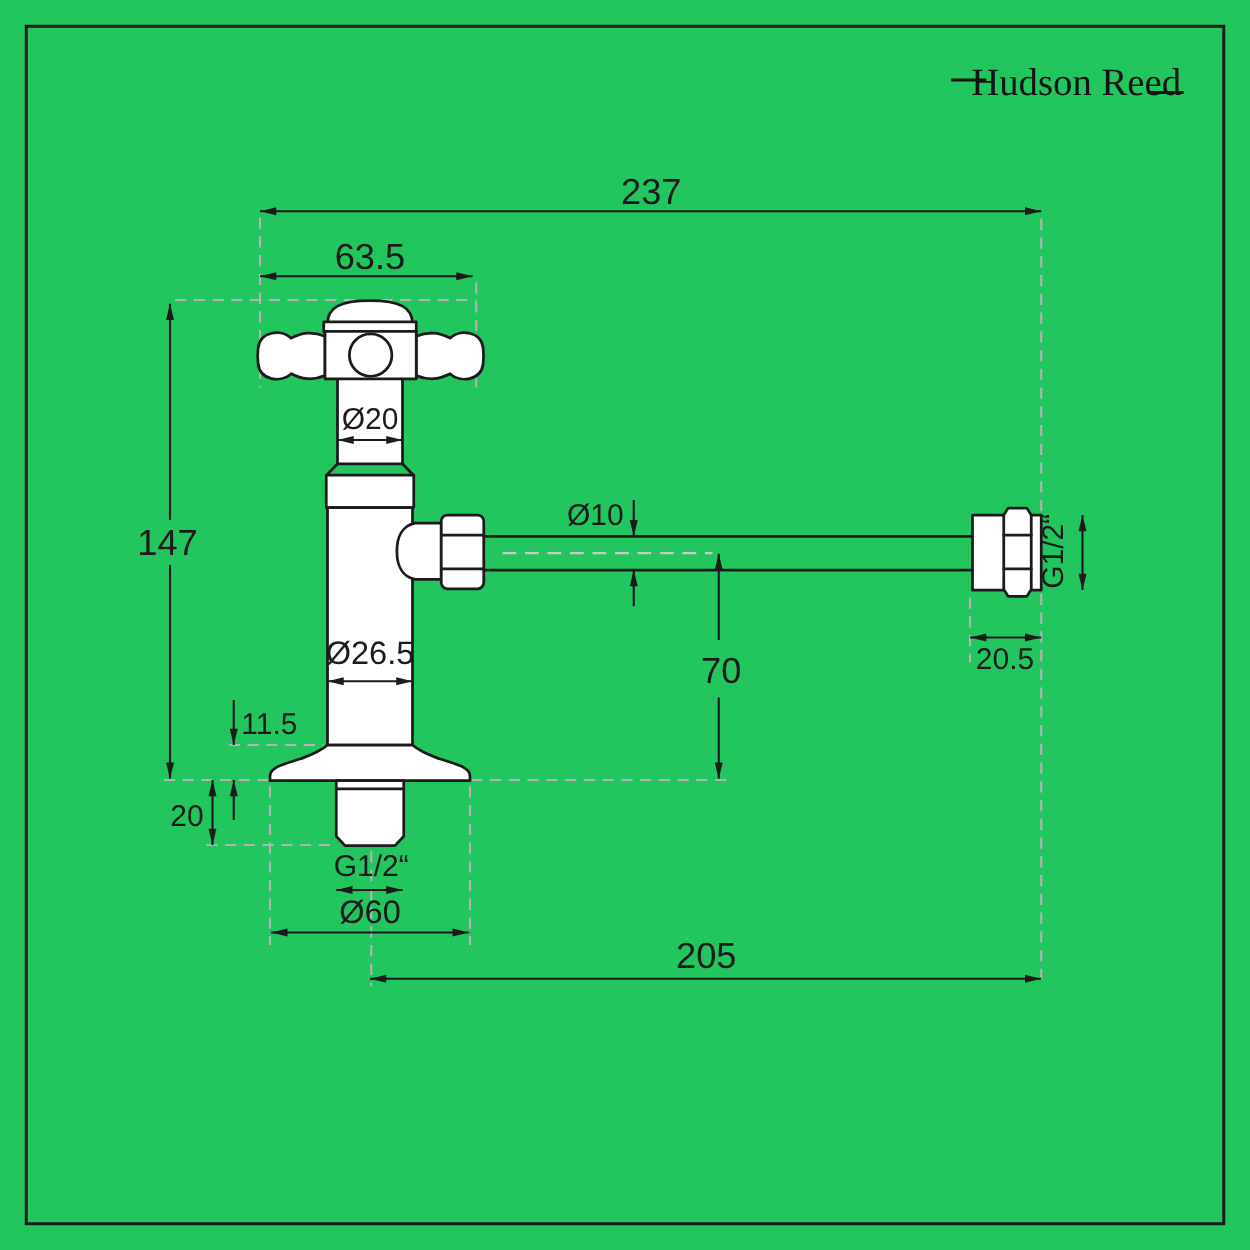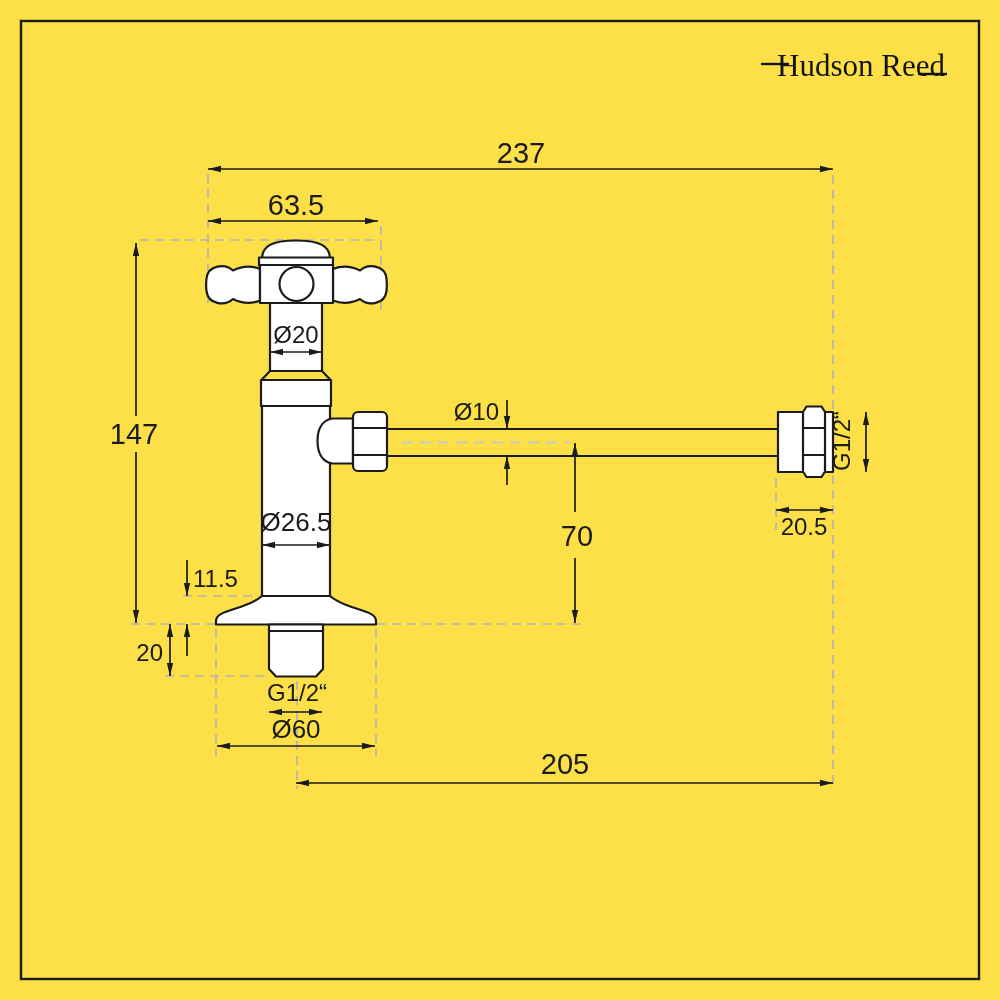--- a/index.html
+++ b/index.html
@@ -1,16 +1,16 @@
 <!DOCTYPE html>
 <html><head>
 <meta charset="utf-8">
 <style>
   html,body{margin:0;padding:0;background:#ffffff;}
-  .page{position:relative;width:1000px;height:1000px;background:#fde047;overflow:hidden;}
+  .page{position:relative;width:1000px;height:1000px;background:#22c55e;overflow:hidden;}
   svg{display:block;}
   .outline{fill:#ffffff;stroke:#1b1b1b;stroke-width:2.2;stroke-linejoin:round;}
   .oline{fill:none;stroke:#1b1b1b;stroke-width:2.2;stroke-linecap:round;}
   .dim{stroke:#1b1b1b;stroke-width:1.7;fill:none;}
   .ah{fill:#1b1b1b;stroke:none;}
   .ext{stroke:#b4b4b4;stroke-width:1.7;fill:none;stroke-dasharray:9 6;}
   .cl{stroke:#c9c9c9;stroke-width:1.8;fill:none;stroke-dasharray:11 7;}
   .dimtext{font-family:"Liberation Sans",sans-serif;fill:#1b1b1b;}
   .t29{font-size:29px;}
   .t26{font-size:26px;}

